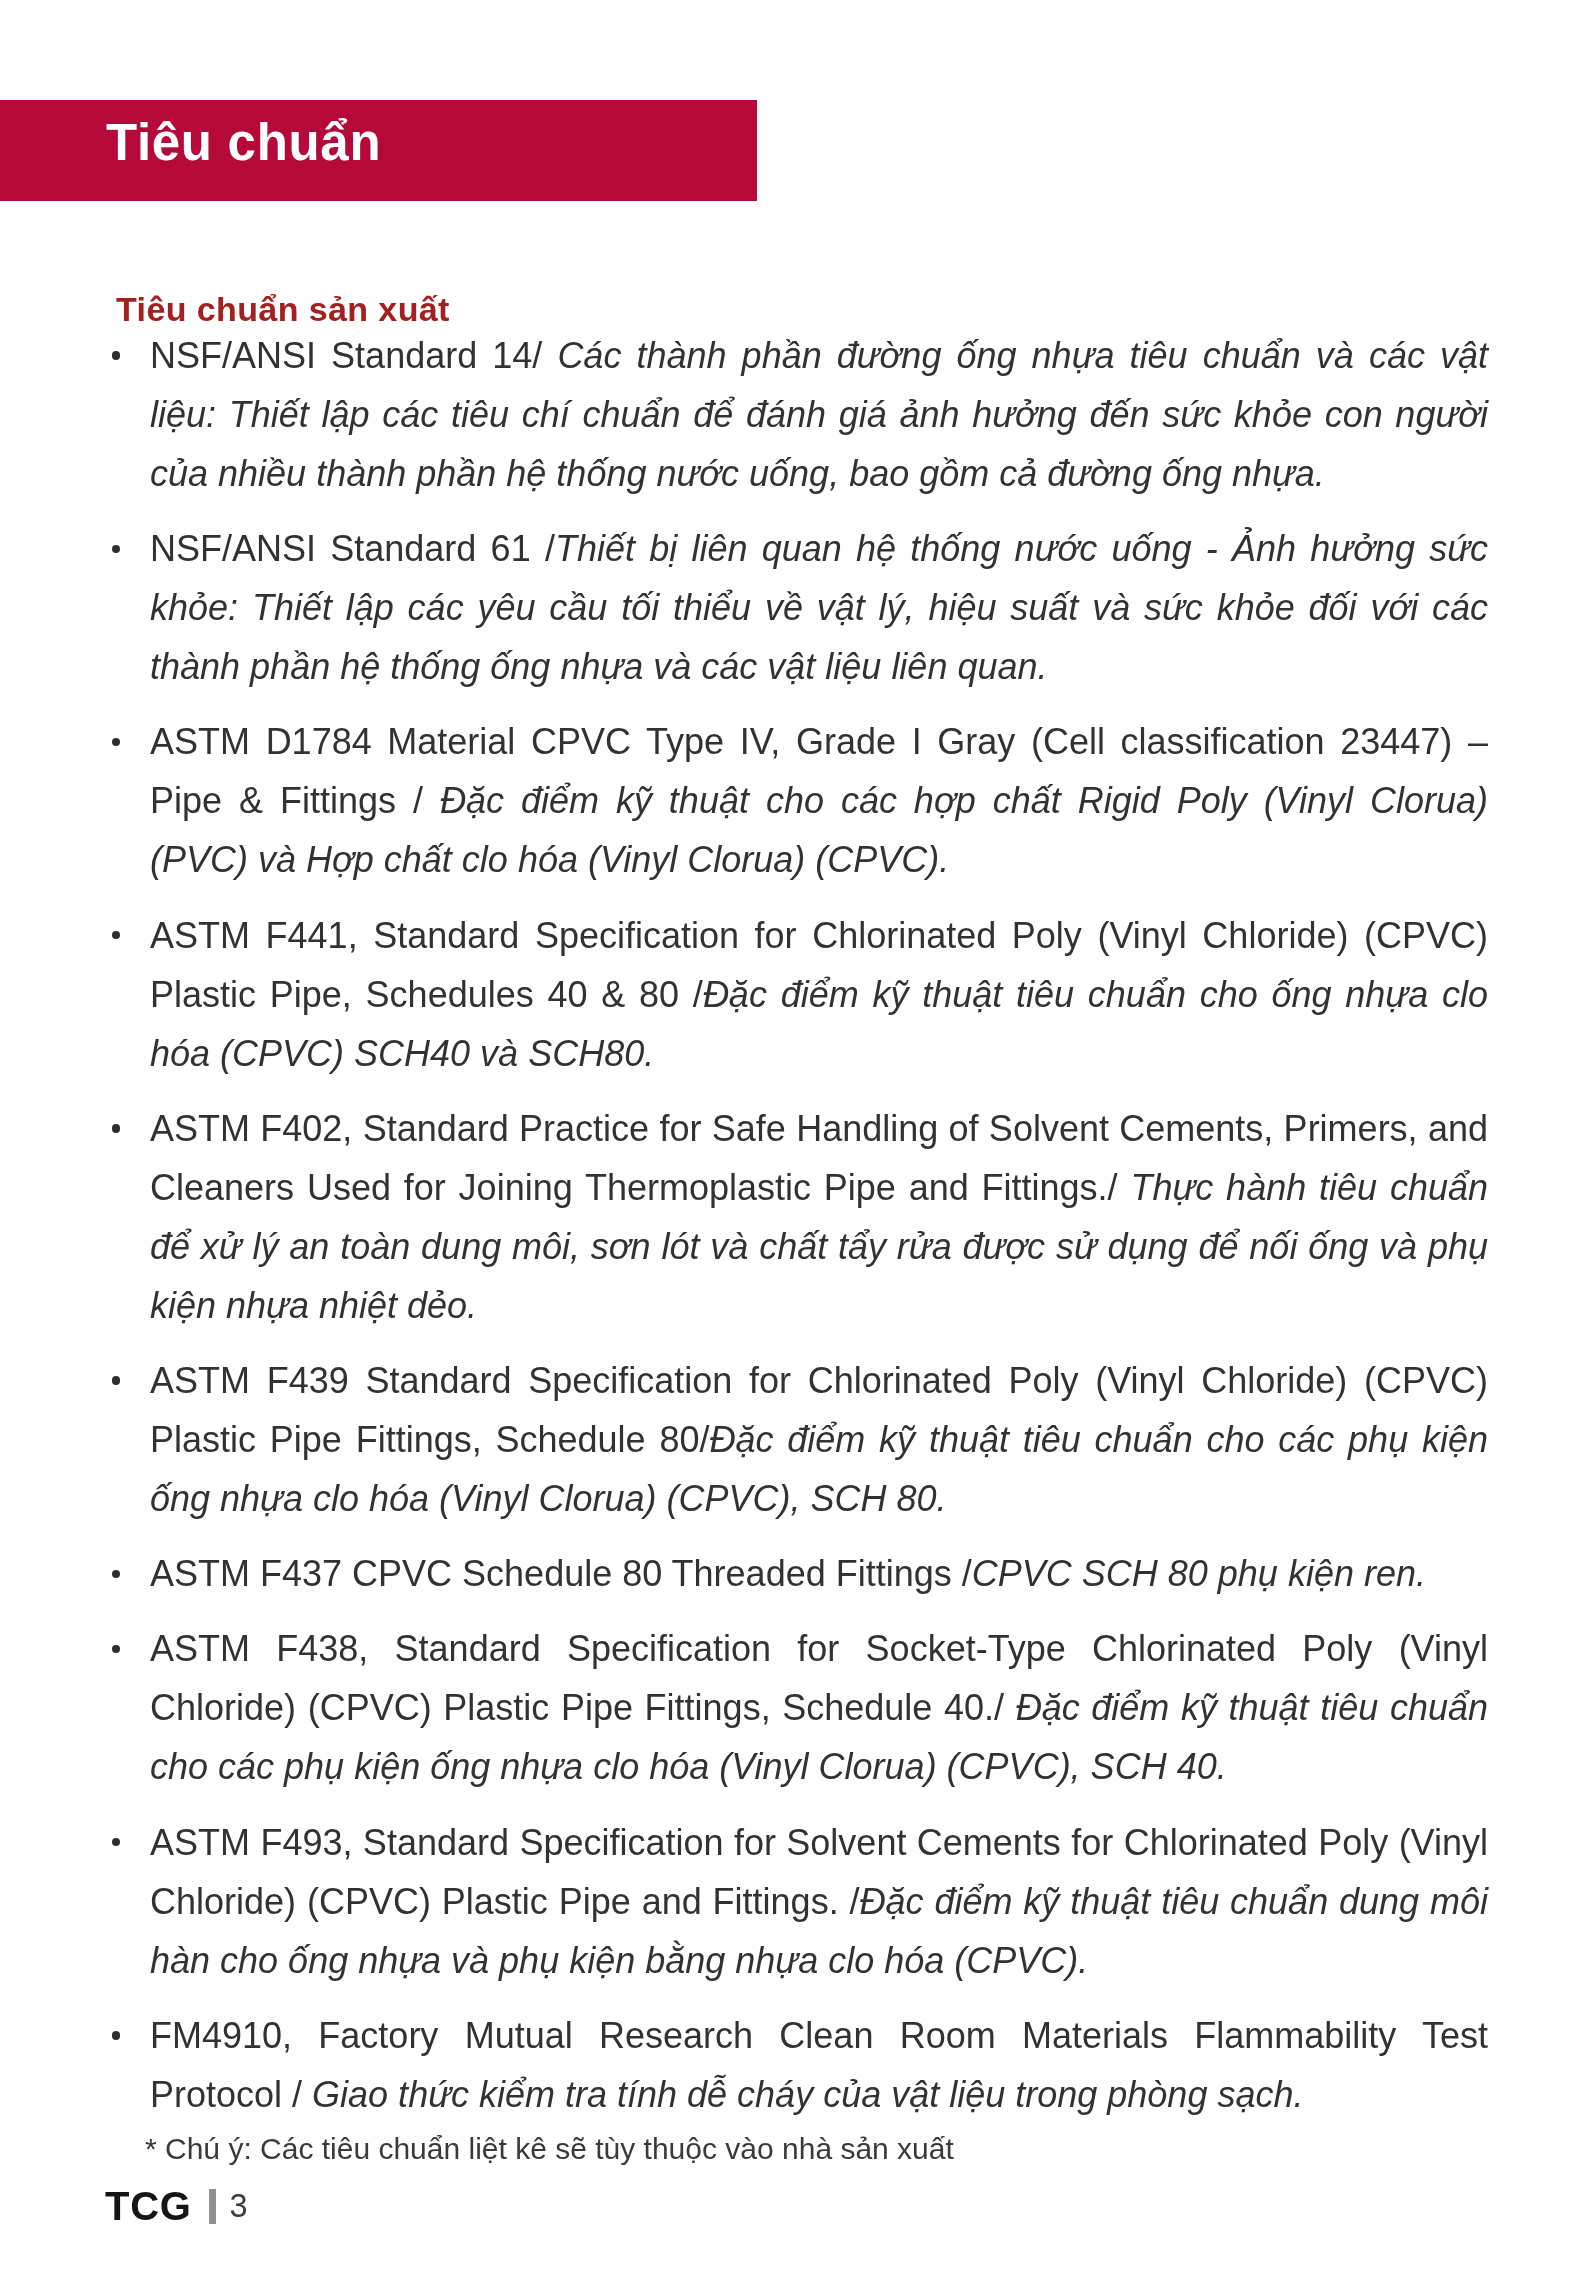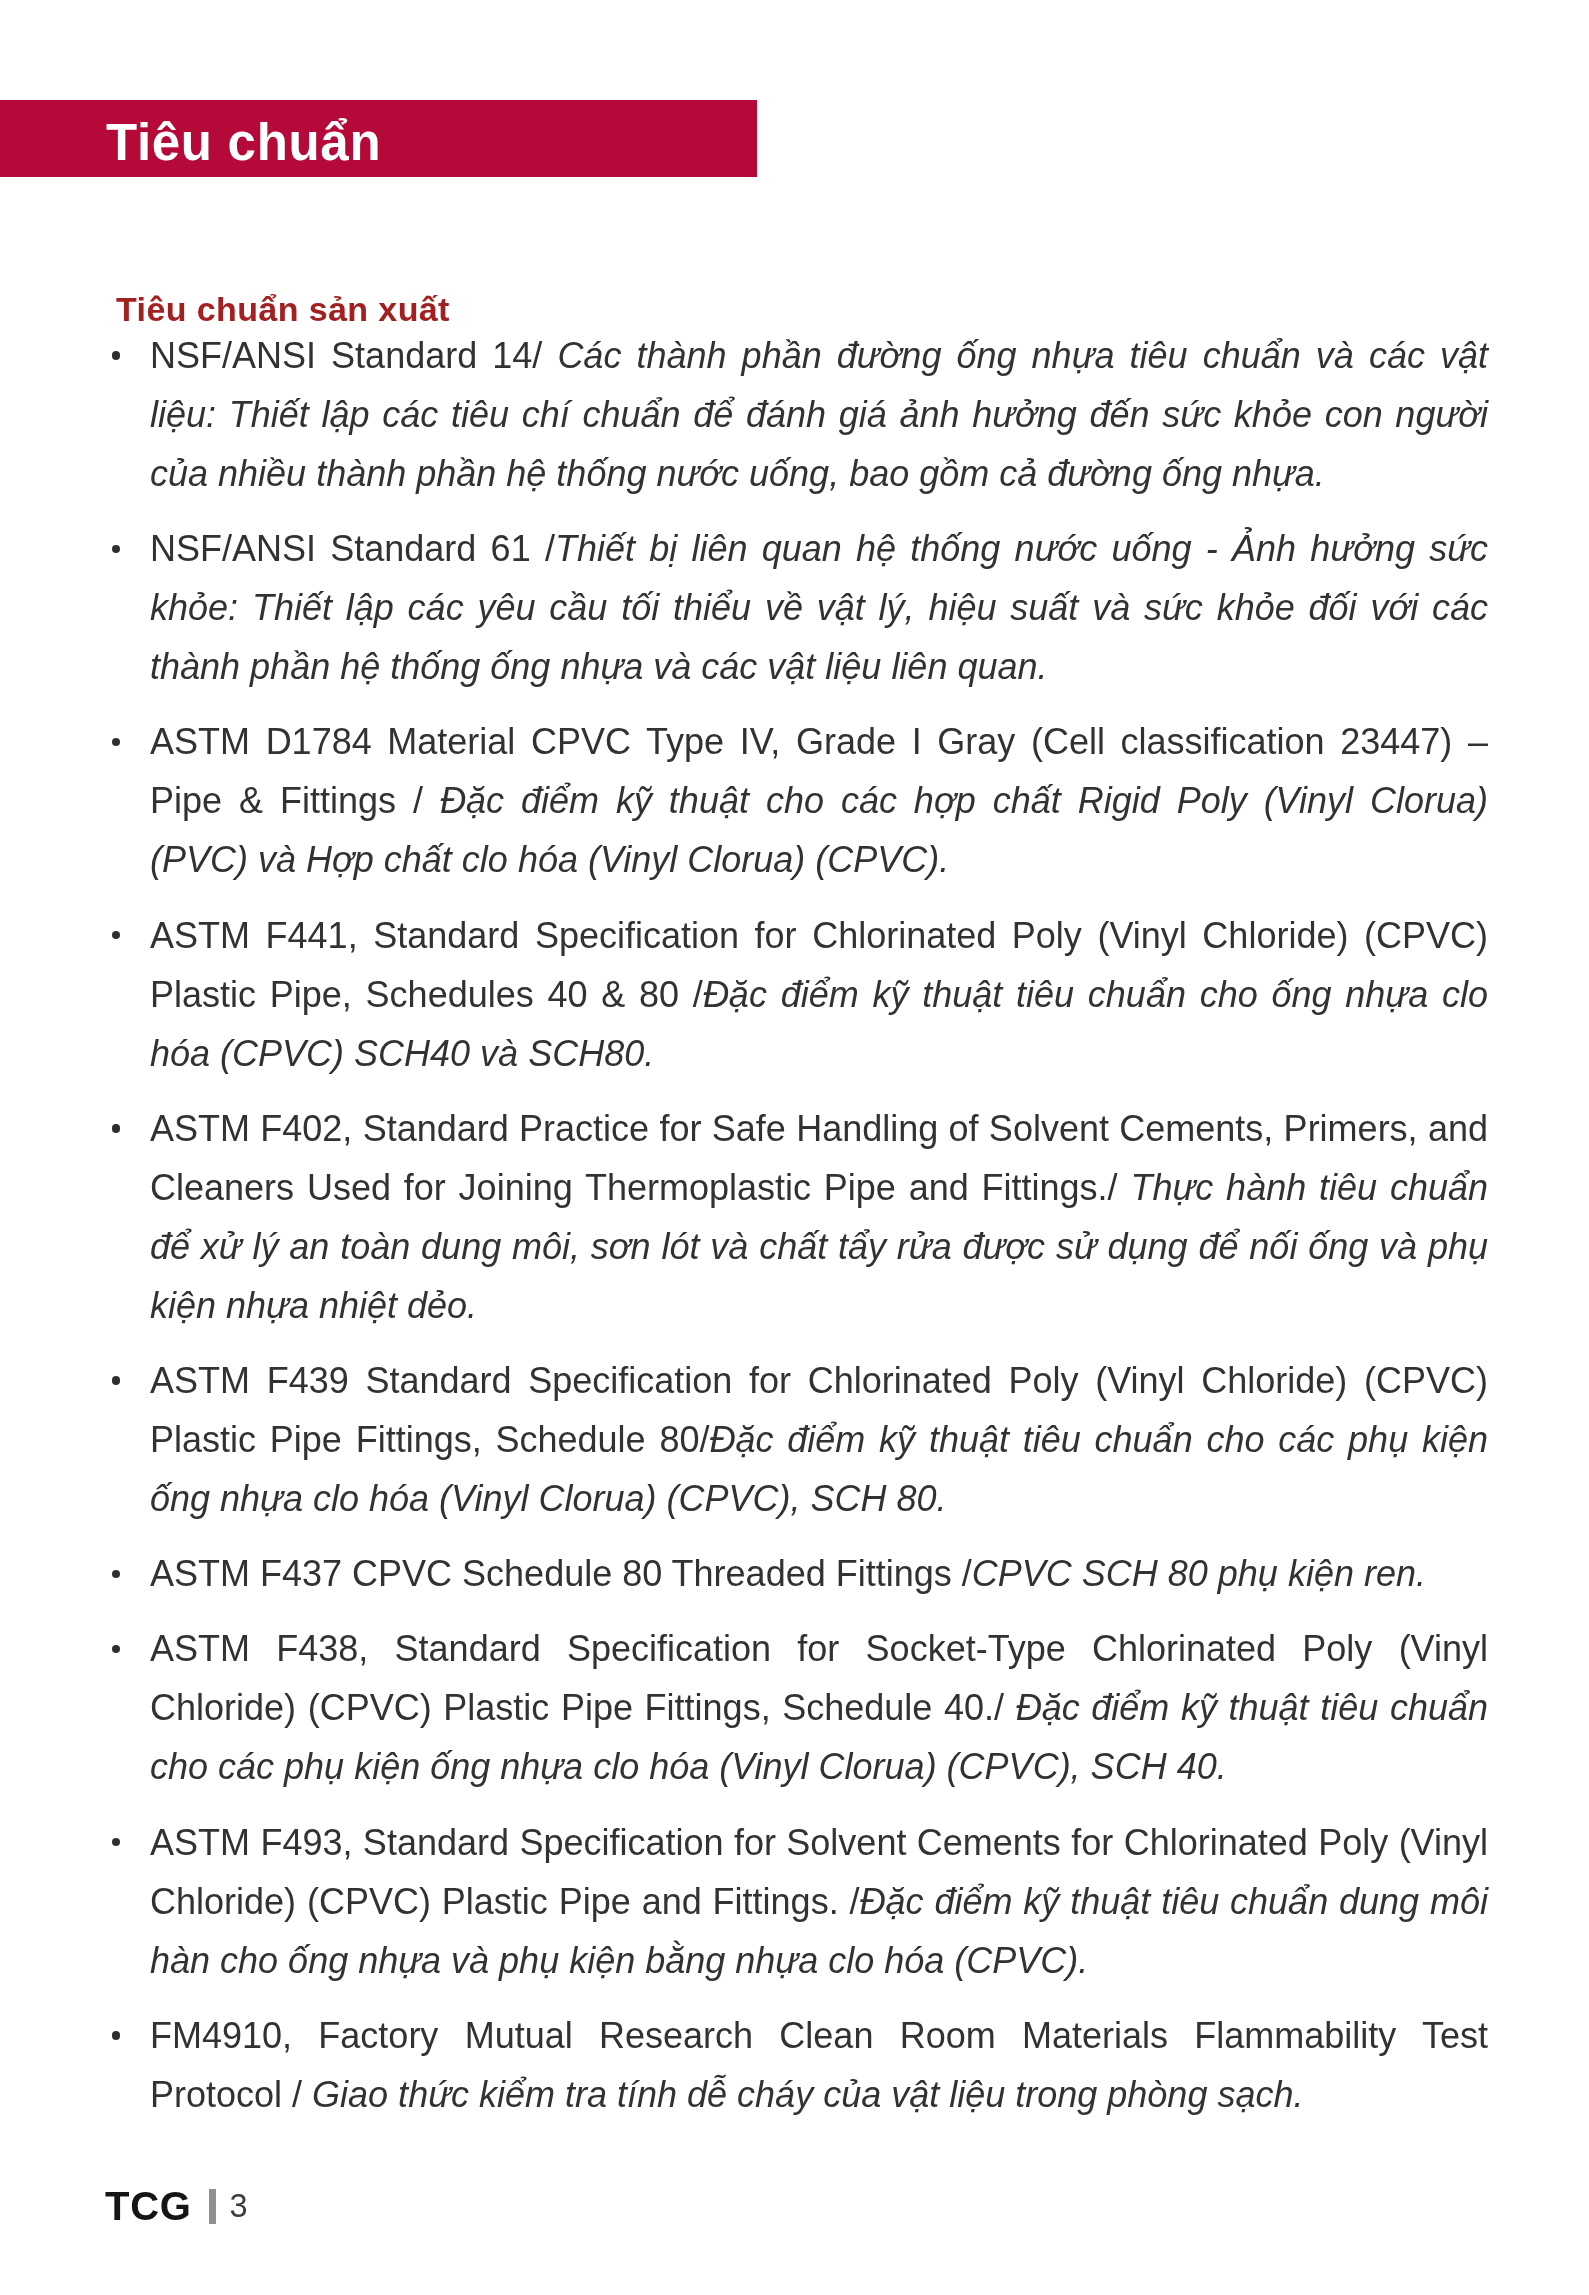--- a/index.html
+++ b/index.html
@@ -7,21 +7,21 @@
     position:relative;
     width:1589px;height:2295px;
     background:#ffffff;
     font-family:"Liberation Sans","DejaVu Sans",sans-serif;
     color:#323232;
     overflow:hidden;
   }
   
   .banner{
     position:absolute;top:100px;left:0;
-    width:757px;height:77px;
+    width:757px;height:101px;
     background:var(--banner-bg,#B40939);
   }
   .banner h1{
     margin:0;padding-left:106px;
     line-height:85px;
     font-size:51px;font-weight:bold;
     color:var(--banner-fg,#ffffff);
     letter-spacing:0.7px;
   }
   
@@ -125,20 +125,21 @@
     <li>
       <span class="bullet-dot"></span>
       <span class="seg-en">ASTM F493, Standard Specification for Solvent Cements for Chlorinated Poly (Vinyl Chloride) (CPVC) Plastic Pipe and Fittings. /</span><span class="seg-vi">Đặc điểm kỹ thuật tiêu chuẩn dung môi hàn cho ống nhựa và phụ kiện bằng nhựa clo hóa (CPVC).</span>
     </li>
     <li>
       <span class="bullet-dot"></span>
       <span class="seg-en">FM4910, Factory Mutual Research Clean Room  Materials Flammability Test Protocol / </span><span class="seg-vi">Giao thức kiểm tra tính dễ cháy của vật liệu trong phòng sạch.</span>
     </li>
   </ul>
 
+  <p class="note">* Chú ý: Các tiêu chuẩn liệt kê sẽ tùy thuộc vào nhà sản xuất</p>
 
   <div class="footer">
     <span class="brand">TCG</span>
     <span class="divider"></span>
     <span class="pagenum">3</span>
   </div>
 
 </div>
 
 

